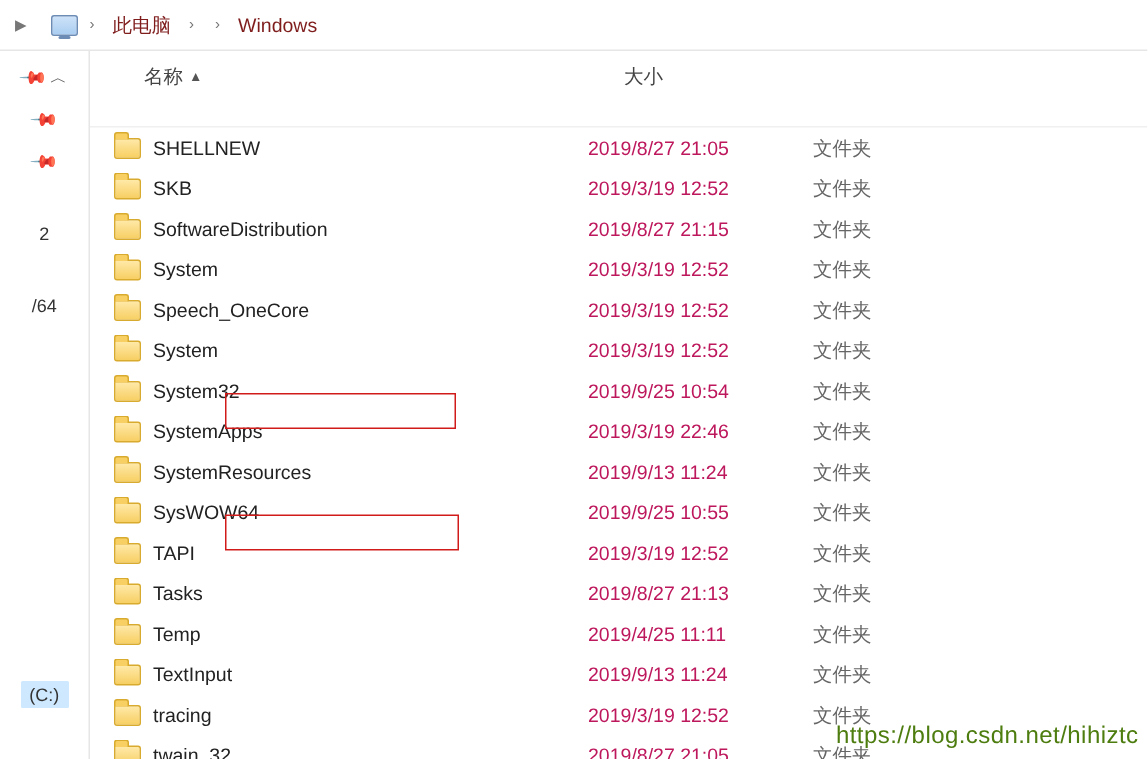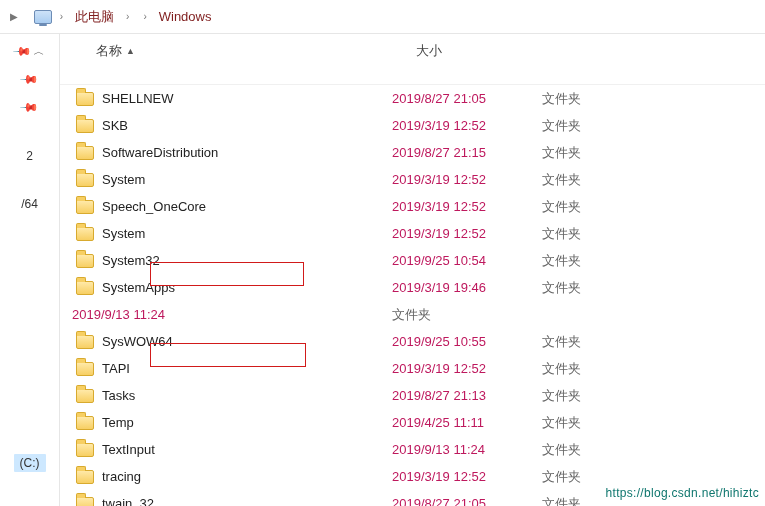--- a/index.html
+++ b/index.html
@@ -123,22 +123,22 @@
   .highlight-box{
     position:absolute;
     border:1.5px solid #d11a1a;
     pointer-events:none;
   }
   .hb1{left:90px;top:228px;width:154px;height:24px;}
   .hb2{left:90px;top:309px;width:156px;height:24px;}
   .watermark{
     position:absolute;
     right:6px;bottom:6px;
-    font-size:12px;
-    color:#0f766e;
+    font-size:16px;
+    color:#4d7c0f;
     letter-spacing:0.3px;
     padding-left:32px;
   }
 </style>
 </head>
 <body>
 
 <div class="breadcrumb">
   <span class="chev">▶</span>
   <span class="monitor-icon"></span>
@@ -235,25 +235,29 @@
           </div>
           <div class="date">2019/9/25 10:54</div>
           <div class="type">文件夹</div>
           <div></div>
         </div>
         <div class="row">
           <div class="namecell">
             <span class="folder-icon"></span>
             <span class="fname">SystemApps</span>
           </div>
-          <div class="date">2019/3/19 19:46</div>
-          <div class="type">文件夹</div>
-          <div></div>
-        </div>
-        <div class="row">
+          <div class="date">2019/3/19 22:46</div>
+          <div class="type">文件夹</div>
+          <div></div>
+        </div>
+        <div class="row">
+          <div class="namecell">
+            <span class="folder-icon"></span>
+            <span class="fname">SystemResources</span>
+          </div>
           <div class="date">2019/9/13 11:24</div>
           <div class="type">文件夹</div>
           <div></div>
         </div>
         <div class="row">
           <div class="namecell">
             <span class="folder-icon"></span>
             <span class="fname">SysWOW64</span>
           </div>
           <div class="date">2019/9/25 10:55</div>

